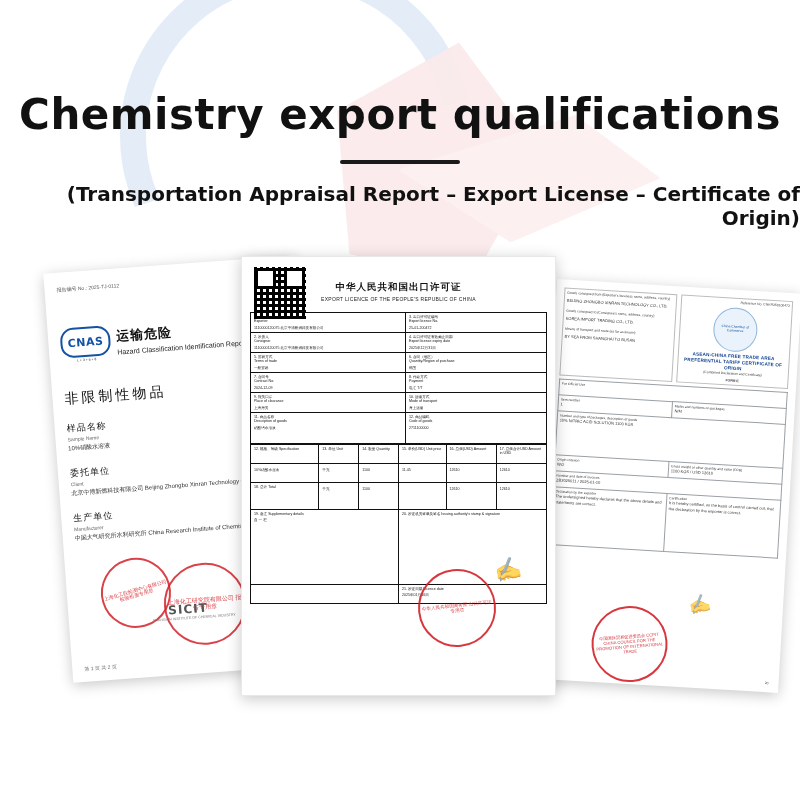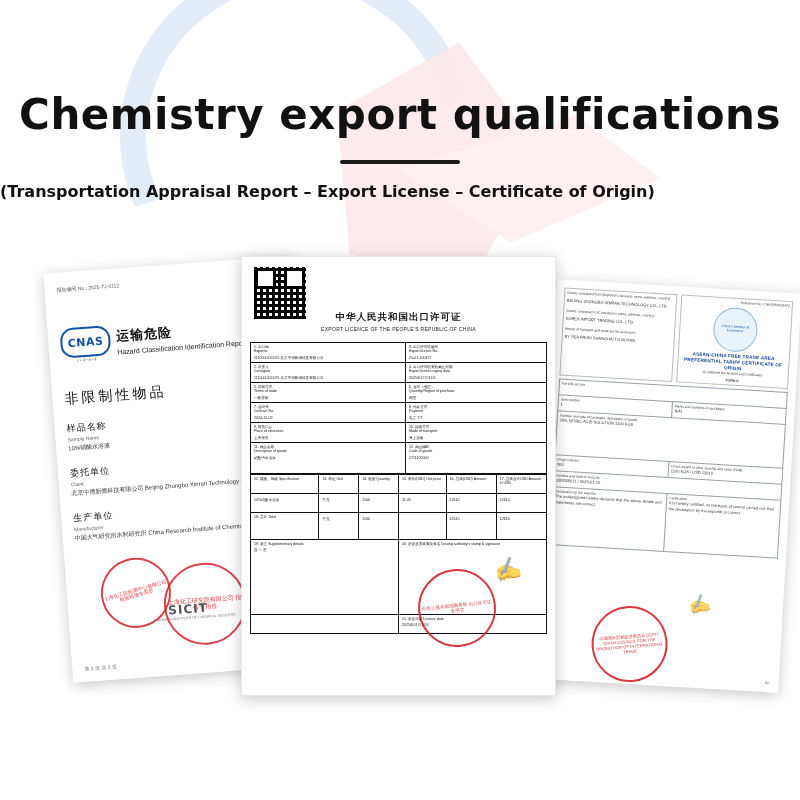--- a/index.html
+++ b/index.html
@@ -33,22 +33,22 @@
   .headline{
     position:absolute;left:0;right:0;top:90px;text-align:center;
     font-size:42px;font-weight:bold;letter-spacing:.5px;color:#111;
     font-family:"DejaVu Sans", sans-serif;
   }
   .rule{
     position:absolute;left:50%;transform:translateX(-50%);top:160px;
     width:120px;height:4px;background:#1a1a1a;border-radius:2px;
   }
   .subline{
-    position:absolute;left:0;right:0;top:182px;text-align:left;
-    font-size:16px;font-weight:bold;color:#111;
+    position:absolute;left:0;right:0;top:182px;text-align:right;
+    font-size:20px;font-weight:bold;color:#111;
     font-family:"DejaVu Sans", sans-serif;
   }
   
   .docs{position:absolute;left:0;top:248px;width:800px;height:500px;}
   .doc{
     position:absolute;background:#fff;
     box-shadow:0 3px 14px rgba(0,0,0,.22);
     overflow:hidden;
   }
   
@@ -120,21 +120,21 @@
     background-blend-mode:multiply;
   }
   .qr::before,.qr::after{
     content:"";position:absolute;width:15px;height:15px;
     border:3px solid #000;background:#fff;
   }
   .qr::before{left:1px;top:1px;}
   .qr::after{right:1px;top:1px;}
   .c-title{
     text-align:center;font-size:9.5px;font-weight:bold;color:#111;
-    margin-top:46px;letter-spacing:1px;
+    margin-top:16px;letter-spacing:1px;
   }
   .c-sub{text-align:center;font-size:5px;color:#222;margin-top:2px;letter-spacing:.3px;}
   table.cgrid{
     width:100%;border-collapse:collapse;margin-top:10px;table-layout:fixed;
   }
   table.cgrid td{
     border:.6px solid #111;padding:2px 3px;vertical-align:top;height:14px;
   }
   .lbl{font-size:3.6px;color:#111;line-height:1.25;}
   .val{font-size:3.6px;color:#222;margin-top:2px;}

